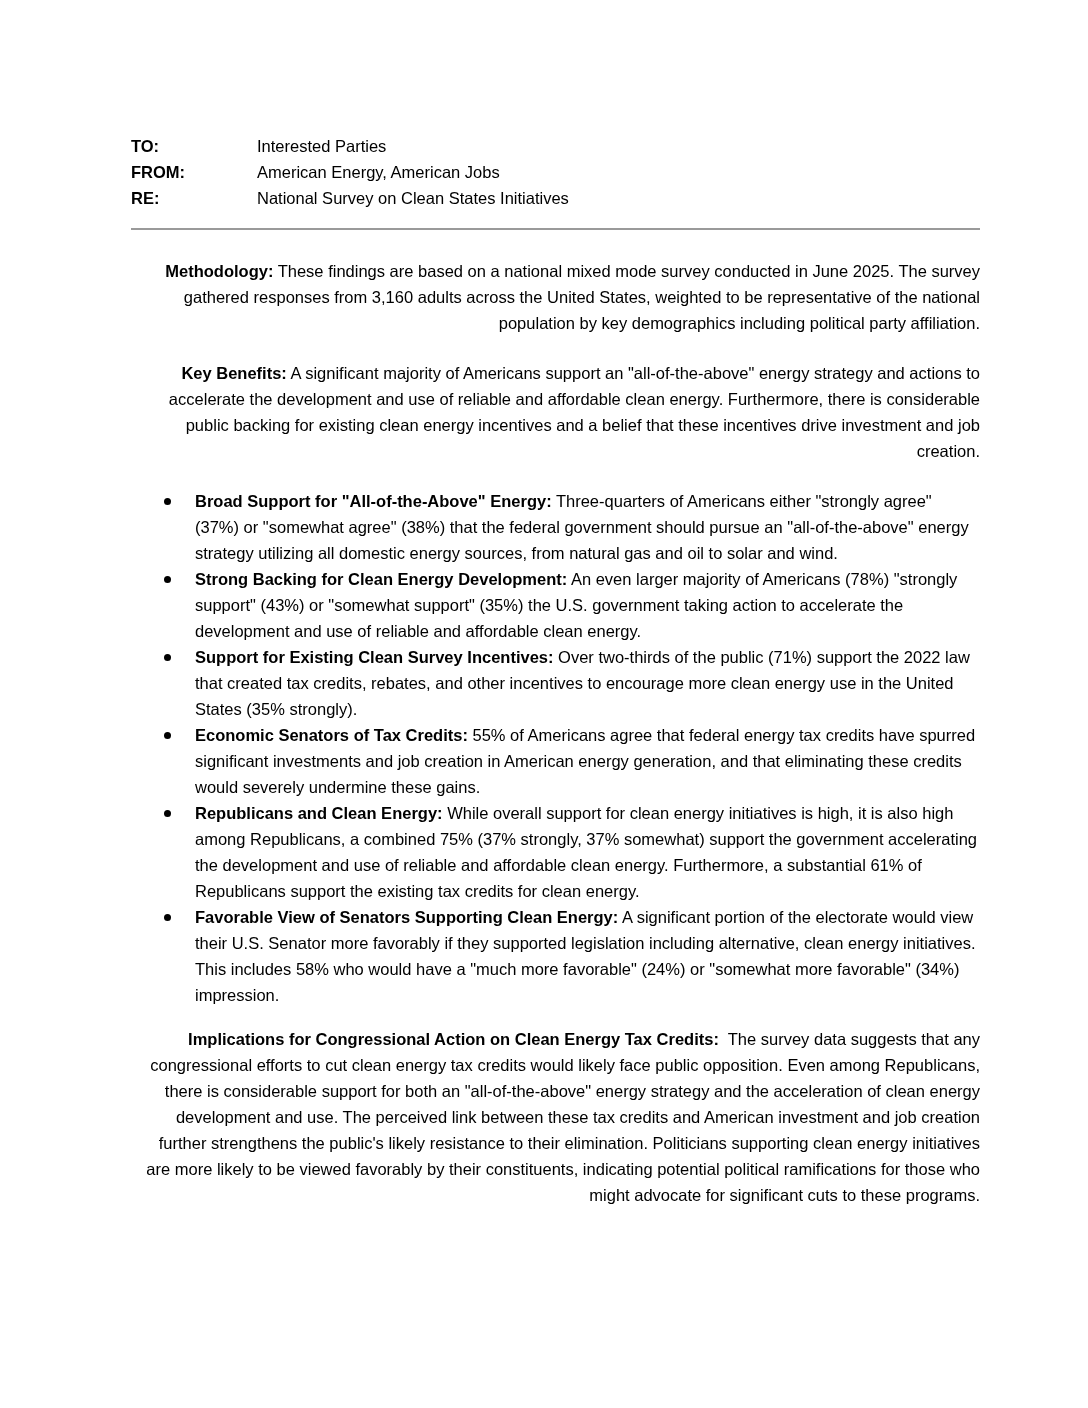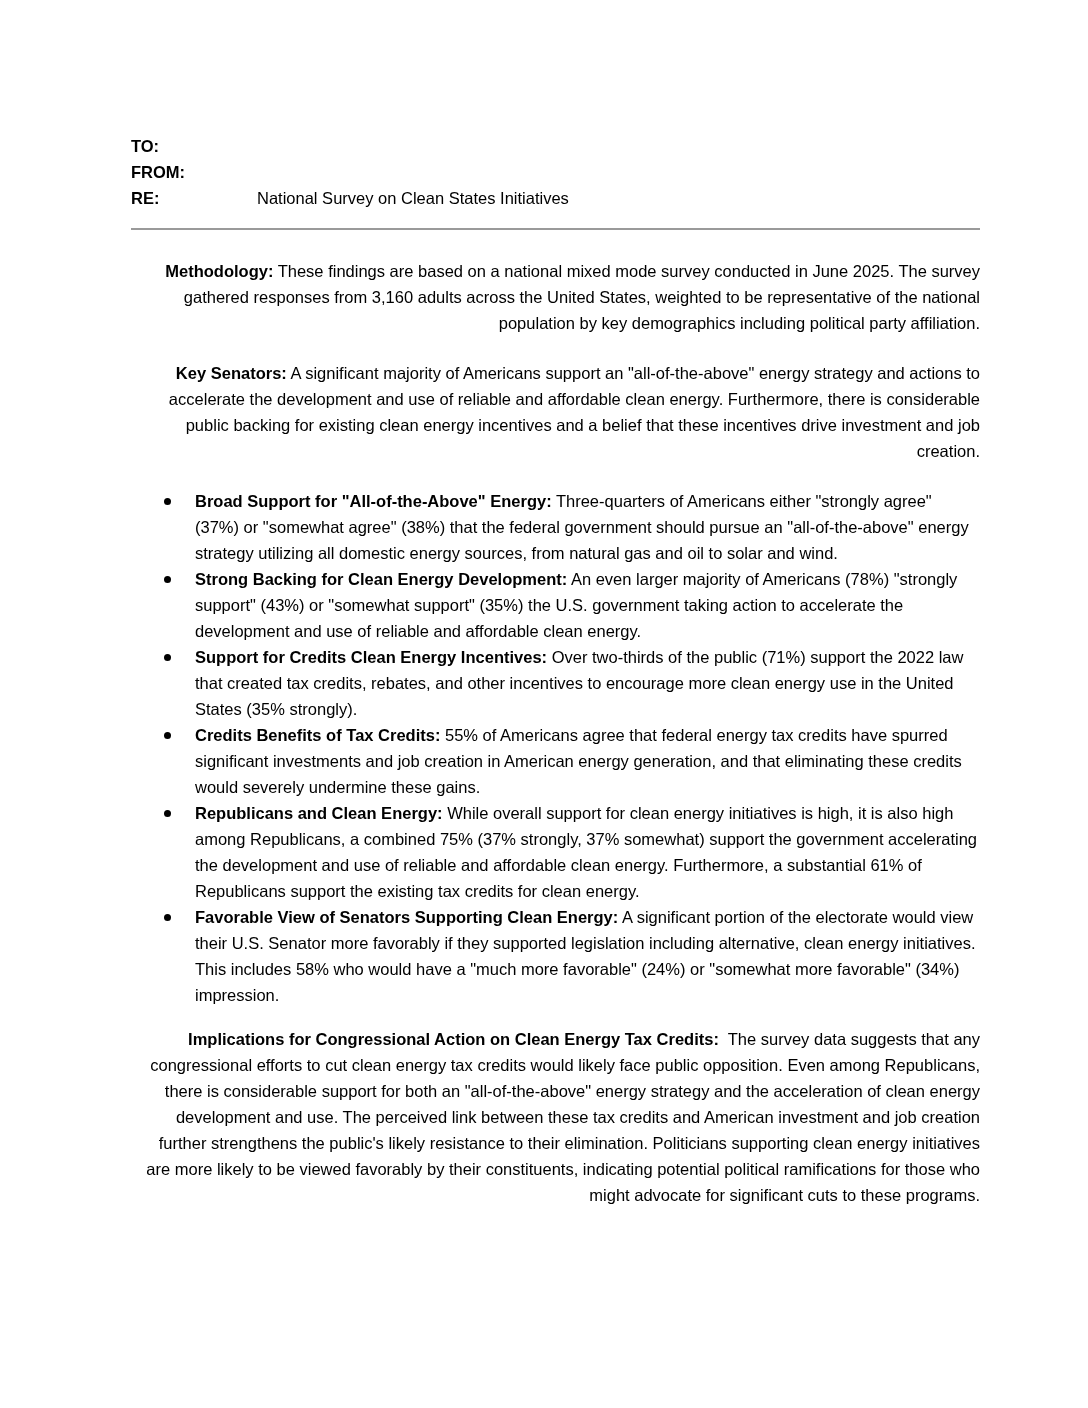--- a/index.html
+++ b/index.html
@@ -59,40 +59,42 @@
   }
 </style>
 </head>
 <body>
 
 <div class="page">
 
   <div class="memo-header">
     <div class="memo-row">
       <span class="memo-label">TO:</span>
+      <span class="memo-value">Interested Parties</span>
     </div>
     <div class="memo-row">
       <span class="memo-label">FROM:</span>
+      <span class="memo-value">American Energy, American Jobs</span>
     </div>
     <div class="memo-row">
       <span class="memo-label">RE:</span>
       <span class="memo-value">National Survey on Clean States Initiatives</span>
     </div>
   </div>
 
   <hr class="divider">
 
   <p class="para"><b>Methodology:</b><span> These findings are based on a national mixed mode survey conducted in June 2025. The survey gathered responses from 3,160 adults across the United States, weighted to be representative of the national population by key demographics including political party affiliation.</span></p>
 
-  <p class="para"><b>Key Senators:</b><span> A significant majority of Americans support an "all-of-the-above" energy strategy and actions to accelerate the development and use of reliable and affordable clean energy. Furthermore, there is considerable public backing for existing clean energy incentives and a belief that these incentives drive investment and job creation.</span></p>
+  <p class="para"><b>Key Benefits:</b><span> A significant majority of Americans support an "all-of-the-above" energy strategy and actions to accelerate the development and use of reliable and affordable clean energy. Furthermore, there is considerable public backing for existing clean energy incentives and a belief that these incentives drive investment and job creation.</span></p>
 
   <ul class="bullet-list">
     <li class="bullet-item"><span class="bullet-dot"></span><b>Broad Support for "All-of-the-Above" Energy:</b><span> Three-quarters of Americans either "strongly agree" (37%) or "somewhat agree" (38%) that the federal government should pursue an "all-of-the-above" energy strategy utilizing all domestic energy sources, from natural gas and oil to solar and wind.</span></li>
     <li class="bullet-item"><span class="bullet-dot"></span><b>Strong Backing for Clean Energy Development:</b><span> An even larger majority of Americans (78%) "strongly support" (43%) or "somewhat support" (35%) the U.S. government taking action to accelerate the development and use of reliable and affordable clean energy.</span></li>
-    <li class="bullet-item"><span class="bullet-dot"></span><b>Support for Credits Clean Energy Incentives:</b><span> Over two-thirds of the public (71%) support the 2022 law that created tax credits, rebates, and other incentives to encourage more clean energy use in the United States (35% strongly).</span></li>
-    <li class="bullet-item"><span class="bullet-dot"></span><b>Credits Benefits of Tax Credits:</b><span> 55% of Americans agree that federal energy tax credits have spurred significant investments and job creation in American energy generation, and that eliminating these credits would severely undermine these gains.</span></li>
+    <li class="bullet-item"><span class="bullet-dot"></span><b>Support for Existing Clean Survey Incentives:</b><span> Over two-thirds of the public (71%) support the 2022 law that created tax credits, rebates, and other incentives to encourage more clean energy use in the United States (35% strongly).</span></li>
+    <li class="bullet-item"><span class="bullet-dot"></span><b>Economic Senators of Tax Credits:</b><span> 55% of Americans agree that federal energy tax credits have spurred significant investments and job creation in American energy generation, and that eliminating these credits would severely undermine these gains.</span></li>
     <li class="bullet-item"><span class="bullet-dot"></span><b>Republicans and Clean Energy:</b><span> While overall support for clean energy initiatives is high, it is also high among Republicans, a combined 75% (37% strongly, 37% somewhat) support the government accelerating the development and use of reliable and affordable clean energy. Furthermore, a substantial 61% of Republicans support the existing tax credits for clean energy.</span></li>
     <li class="bullet-item"><span class="bullet-dot"></span><b>Favorable View of Senators Supporting Clean Energy:</b><span> A significant portion of the electorate would view their U.S. Senator more favorably if they supported legislation including alternative, clean energy initiatives. This includes 58% who would have a "much more favorable" (24%) or "somewhat more favorable" (34%) impression.</span></li>
   </ul>
 
   <p class="para"><b>Implications for Congressional Action on Clean Energy Tax Credits:</b><span>  The survey data suggests that any congressional efforts to cut clean energy tax credits would likely face public opposition. Even among Republicans, there is considerable support for both an "all-of-the-above" energy strategy and the acceleration of clean energy development and use. The perceived link between these tax credits and American investment and job creation further strengthens the public's likely resistance to their elimination. Politicians supporting clean energy initiatives are more likely to be viewed favorably by their constituents, indicating potential political ramifications for those who might advocate for significant cuts to these programs.</span></p>
 
 </div>
 
 </body></html>

